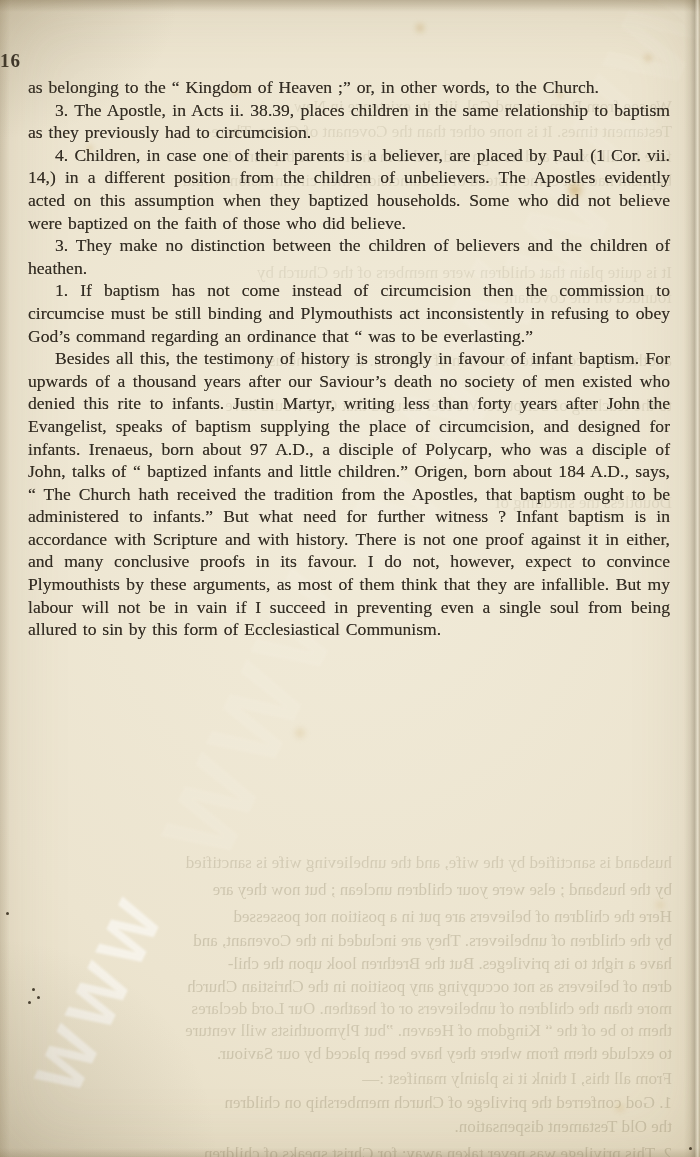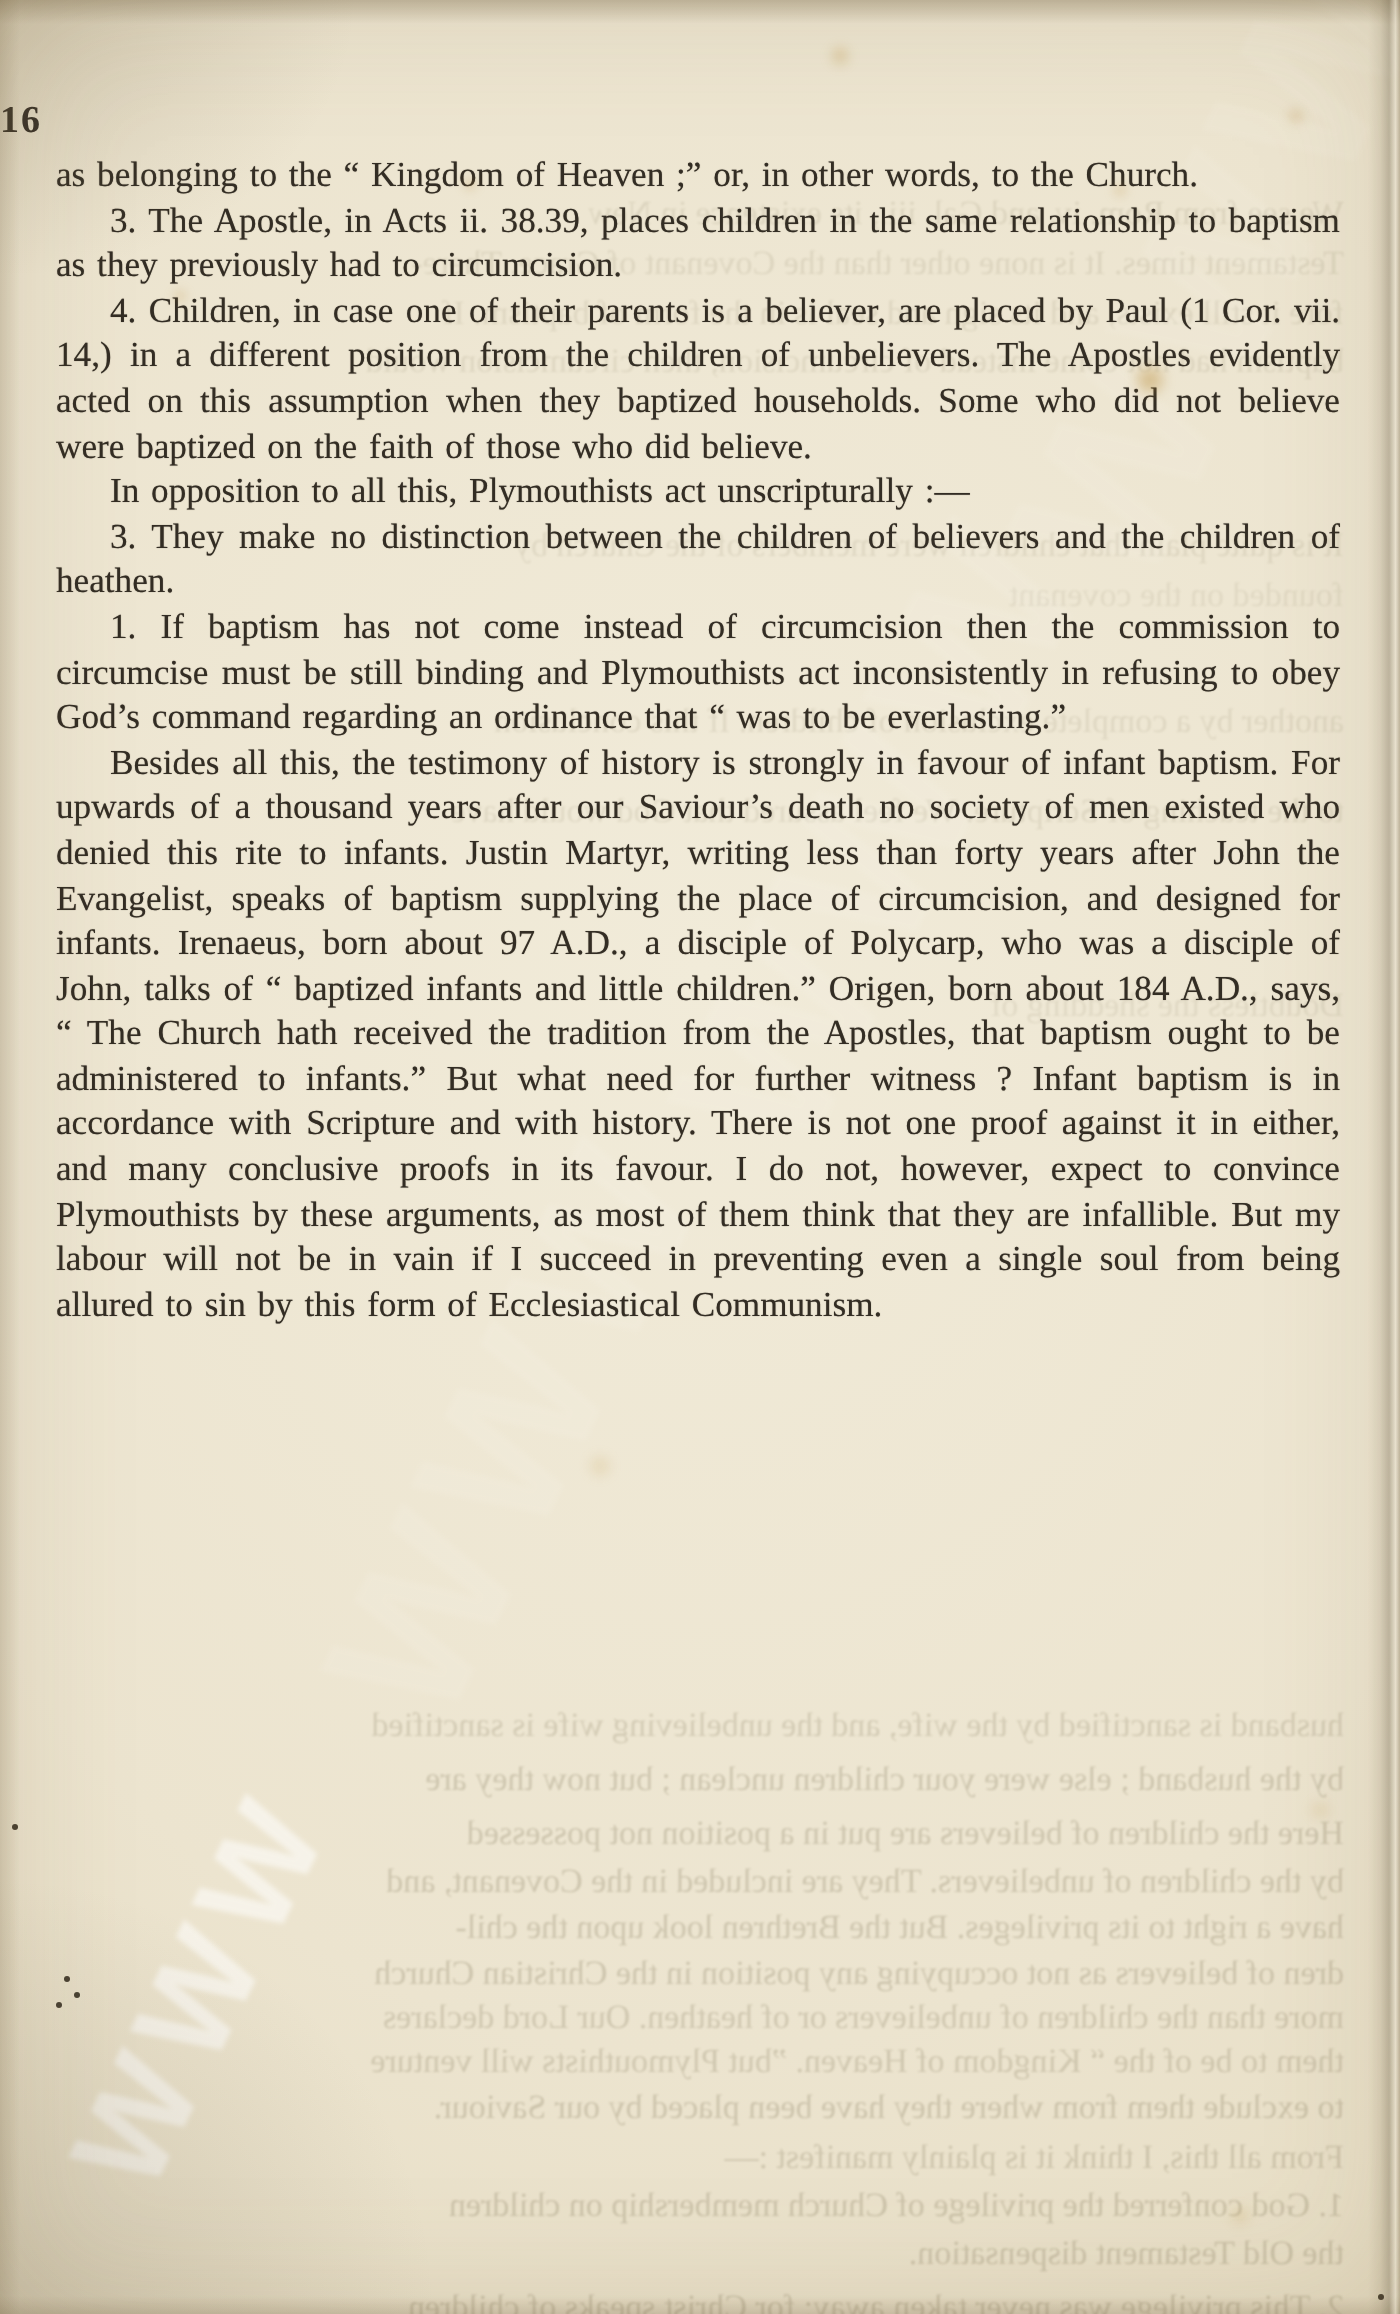--- a/index.html
+++ b/index.html
@@ -85,21 +85,20 @@
       <div class="wm" style="left: 310px; top: 540px; font-size: 110px; opacity: 0.08; transform: rotate(-64deg);">WWW</div>
       <div class="wm" style="left: 480px; top: 255px; font-size: 110px; opacity: 0.07; transform: rotate(-64deg);">WWW</div>
     </div>
 
   <div class="page-number">16</div>
 
   <div class="body-text" id="body-text">
       <p class="para">as belonging to the “ Kingdom of Heaven ;” or, in other words, to the Church.</p>
       <p class="para indent">3. The Apostle, in Acts ii. 38.39, places children in the same relationship to baptism as they previously had to circumcision.</p>
       <p class="para indent">4. Children, in case one of their parents is a believer, are placed by Paul (1 Cor. vii. 14,) in a different position from the children of unbelievers.  The Apostles evidently acted on this assumption when they baptized households.  Some who did not believe were baptized on the faith of those who did believe.</p>
-      <p class="para indent">In opposition to all this, Plymouthists act unscripturally :—</p>
       <p class="para indent">3. They make no distinction between the children of believers and the children of heathen.</p>
       <p class="para indent">1. If baptism has not come instead of circumcision then the commission to circumcise must be still binding and Plymouthists act inconsistently in refusing to obey God’s command regarding an ordinance that “ was to be everlasting.”</p>
       <p class="para indent">Besides all this, the testimony of history is strongly in favour of infant baptism.  For upwards of a thousand years after our Saviour’s death no society of men existed who denied this rite to infants.  Justin Martyr, writing less than forty years after John the Evangelist, speaks of baptism supplying the place of circumcision, and designed for infants. Irenaeus, born about 97 A.D., a disciple of Polycarp, who was a disciple of John, talks of “ baptized infants and little children.”  Origen, born about 184 A.D., says, “ The Church hath received the tradition from the Apostles, that baptism ought to be administered to infants.” But what need for further witness ?  Infant baptism is in accordance with Scripture and with history.  There is not one proof against it in either, and many conclusive proofs in its favour.  I do not, however, expect to convince Plymouthists by these arguments, as most of them think that they are infallible.  But my labour will not be in vain if I succeed in preventing even a single soul from being allured to sin by this form of Ecclesiastical Communism.</p>
     </div>
 
 
   <div id="stain-layer">
       <div class="stain" style="left: 565px; top: 180px; height: 20px; width: 20px; background: radial-gradient(circle, rgba(185, 140, 58, 0.5), rgba(185, 140, 58, 0) 70%);"></div>
       <div class="stain" style="left: 413px; top: 21px; height: 14px; width: 14px; background: radial-gradient(circle, rgba(192, 154, 80, 0.35), rgba(192, 154, 80, 0) 70%);"></div>
       <div class="stain" style="left: 555px; top: 90px; height: 10px; width: 10px; background: radial-gradient(circle, rgba(192, 154, 80, 0.3), rgba(192, 154, 80, 0) 70%);"></div>

